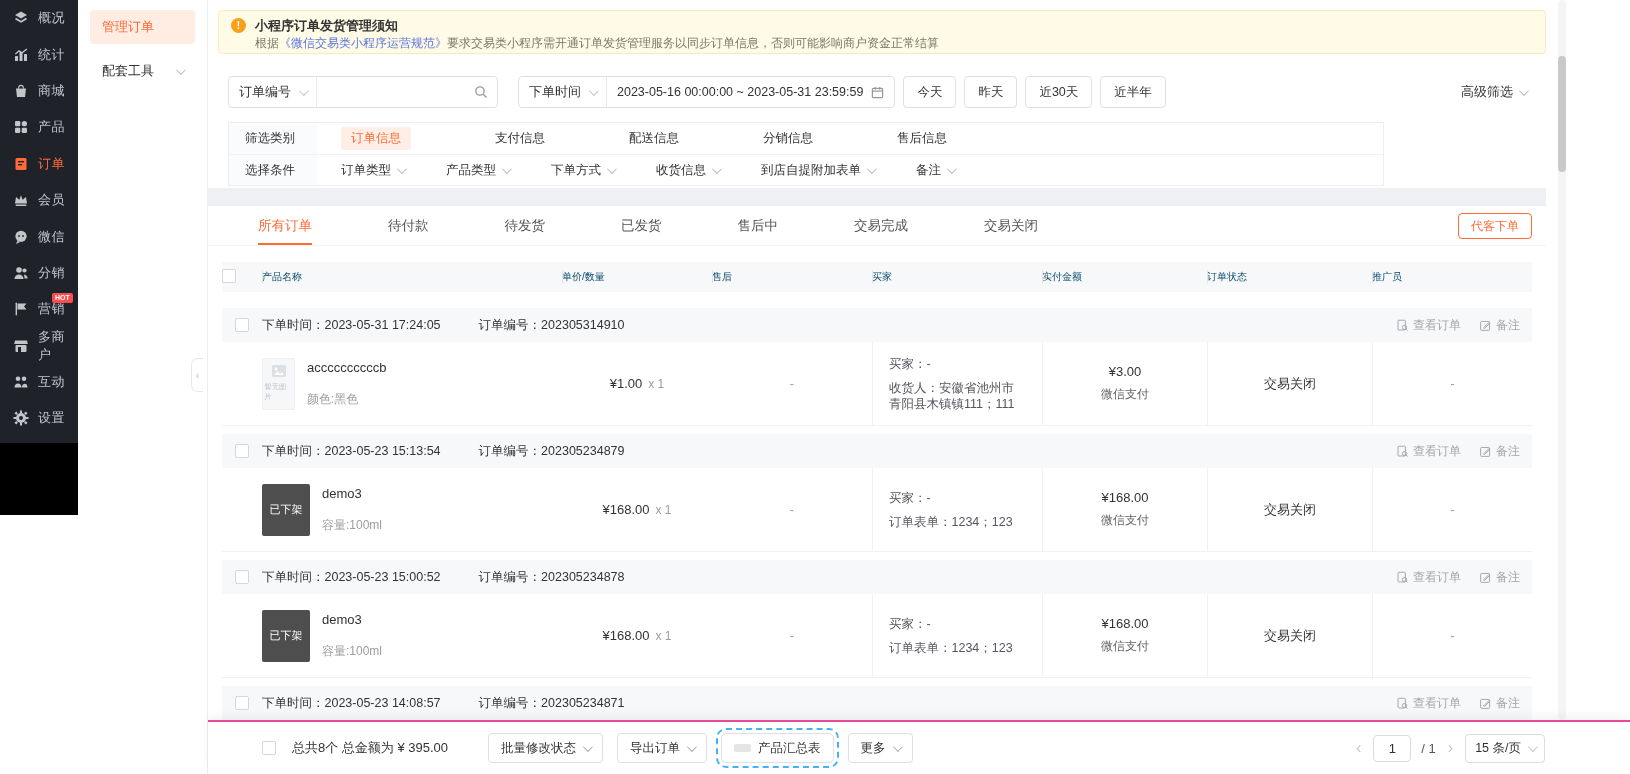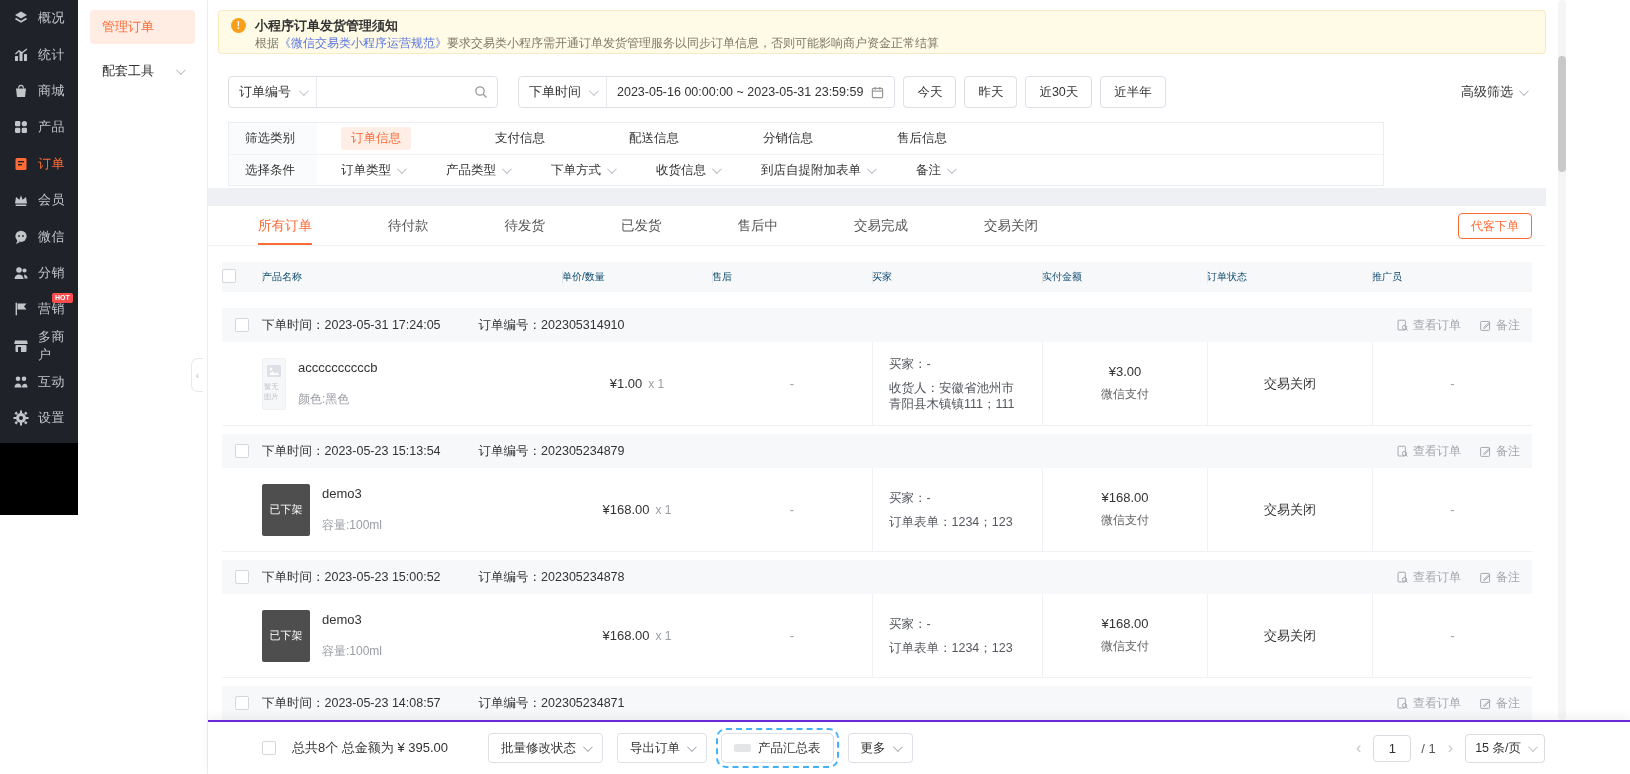--- a/index.html
+++ b/index.html
@@ -103,41 +103,41 @@
               display:inline-block; cursor:pointer; }
   .ohead-time { color:#333; font-size:12.5px; }
   .ohead-no { color:#333; font-size:12.5px; margin-left:38px; }
   .ohead-actions { margin-left:auto; display:flex; align-items:center; gap:18px; padding-right:12px; }
   .oaction { display:flex; align-items:center; gap:4px; color:#a3a6ad; font-size:12px; cursor:pointer; }
   .oaction svg { width:13px; height:13px; stroke:#a3a6ad; fill:none; stroke-width:1.2; }
   .orow { min-height:84px; align-items:center; border-bottom:1px solid #f0f1f4; }
   .cell { display:flex; align-items:center; justify-content:center; height:100%; font-size:13px; color:#333; }
   .cell-bordered { border-left:1px solid #f0f1f4; }
   .prod-cell { display:flex; align-items:center; gap:12px; padding:10px 0; }
-  .prod-img-ph { width:24px; height:52px; background:#f6f7f9; border:1px solid #eef0f2; border-radius:2px;
+  .prod-img-ph { width:33px; height:52px; background:#f6f7f9; border:1px solid #eef0f2; border-radius:2px;
                  display:flex; flex-direction:column; align-items:center; justify-content:center; gap:3px; flex:none; }
   .prod-img-ph svg { width:16px; height:14px; fill:#c8cbd0; }
   .ph-text { font-size:8px; color:#c0c3c8; transform:scale(.9); }
   .prod-img-off { width:48px; height:52px; background:#4e4e4e; border-radius:2px; color:#fff; font-size:11px;
                   display:flex; align-items:center; justify-content:center; flex:none; }
   .prod-info { display:flex; flex-direction:column; gap:16px; }
   .prod-name { font-size:13px; color:#333; }
   .prod-spec { font-size:12px; color:#9a9da3; }
   .price-cell { gap:6px; }
   .price-val { color:#333; }
   .price-qty { color:#9a9da3; font-size:12px; }
   .dash { color:#9a9da3; }
   .buyer-cell { flex-direction:column; align-items:flex-start; justify-content:center; gap:8px;
                 padding:10px 16px; font-size:12.5px; color:#55585f; line-height:16px; }
   .paid-cell { flex-direction:column; gap:7px; }
   .paid-val { color:#333; font-size:13px; }
   .paid-method { color:#666; font-size:12px; }
   
   .footer { position:absolute; left:0; top:720px; width:1422px; height:54px; background:#fff;
-            border-top:2px solid #6d28d9; box-shadow:0 -4px 10px rgba(0,0,0,.05);
+            border-top:2px solid #ec4899; box-shadow:0 -4px 10px rgba(0,0,0,.05);
             display:flex; align-items:center; padding-left:54px; z-index:10; }
   .f-summary { margin-left:16px; font-size:13px; color:#333; }
   .f-btn { height:30px; margin-left:14px; padding:0 12px; background:#fff; border:1px solid #dcdfe6;
            border-radius:4px; font-size:12.5px; color:#333; cursor:pointer; display:flex; align-items:center;
            gap:7px; font-family:inherit; }
   .f-btn:first-of-type { margin-left:40px; }
   .f-btn .chev { border-color:#a9adb5; }
   .f-btn.focused { outline:2px dashed #45b2f8; outline-offset:3px; border-radius:5px; }
   .mini-bar { width:17px; height:8px; background:#e4e5e7; border-radius:2px; display:inline-block; }
   .f-right { margin-left:auto; display:flex; align-items:center; gap:10px; padding-right:85px; }

